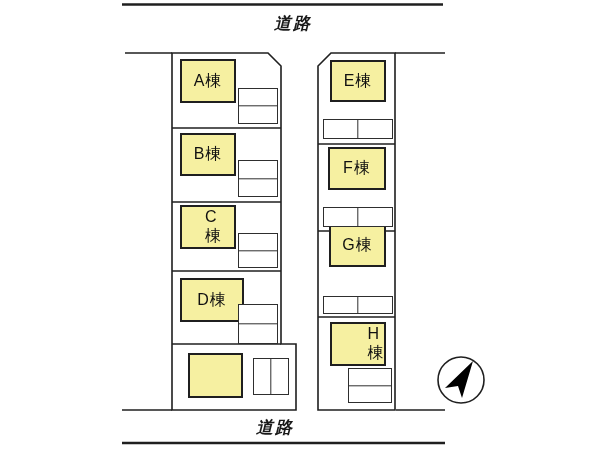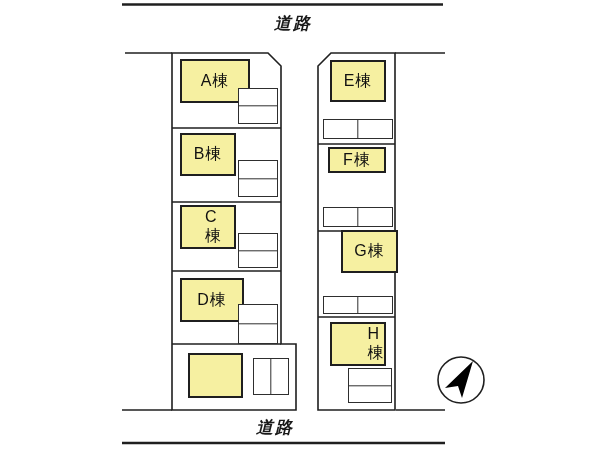--- a/index.html
+++ b/index.html
@@ -41,42 +41,42 @@
       <line x1="172" y1="128" x2="281" y2="128" stroke="#1F1F1F" stroke-width="1.5"></line>
       <line x1="172" y1="202" x2="281" y2="202" stroke="#1F1F1F" stroke-width="1.5"></line>
       <line x1="172" y1="271" x2="281" y2="271" stroke="#1F1F1F" stroke-width="1.5"></line>
       <line x1="172" y1="344" x2="281" y2="344" stroke="#1F1F1F" stroke-width="1.5"></line>
       <line x1="318" y1="144" x2="395" y2="144" stroke="#1F1F1F" stroke-width="1.5"></line>
       <line x1="318" y1="231" x2="395" y2="231" stroke="#1F1F1F" stroke-width="1.5"></line>
       <line x1="318" y1="317" x2="395" y2="317" stroke="#1F1F1F" stroke-width="1.5"></line>
     </svg>
 
   <div id="buildings-layer">
-      <div class="building" style="left: 180px; top: 59px; width: 70px; height: 44px; background: rgb(246, 240, 161);">
+      <div class="building" style="left: 180px; top: 59px; width: 56px; height: 44px; background: rgb(246, 240, 161);">
         <span>A棟</span>
       </div>
       <div class="building" style="left: 180px; top: 133px; width: 56px; height: 43px; background: rgb(246, 240, 161);">
         <span>B棟</span>
       </div>
       <div class="building" style="left: 180px; top: 205px; width: 56px; height: 44px; background: rgb(246, 240, 161); padding-left: 23px;">
         <span>C棟</span>
       </div>
       <div class="building" style="left: 180px; top: 278px; width: 64px; height: 44px; background: rgb(246, 240, 161);">
         <span>D棟</span>
       </div>
       <div class="building" style="left: 188px; top: 353px; width: 55px; height: 45px; background: rgb(246, 240, 161);">
         <span></span>
       </div>
       <div class="building" style="left: 330px; top: 60px; width: 56px; height: 42px; background: rgb(246, 240, 161);">
         <span>E棟</span>
       </div>
-      <div class="building" style="left: 328px; top: 147px; width: 58px; height: 26px; background: rgb(246, 240, 161);">
+      <div class="building" style="left: 328px; top: 147px; width: 58px; height: 43px; background: rgb(246, 240, 161);">
         <span>F棟</span>
       </div>
-      <div class="building" style="left: 329px; top: 230px; width: 57px; height: 43px; background: rgb(246, 240, 161); margin-left: 12px;">
+      <div class="building" style="left: 329px; top: 224px; width: 57px; height: 43px; background: rgb(246, 240, 161);">
         <span>G棟</span>
       </div>
       <div class="building" style="left: 330px; top: 322px; width: 56px; height: 44px; background: rgb(246, 240, 161); padding-left: 36px;">
         <span>H棟</span>
       </div>
     </div>
   <div id="stalls-layer">
       <div class="stall" style="left: 238px; top: 88px; width: 40px; height: 36px;">
         <div class="split h"></div>
       </div>

